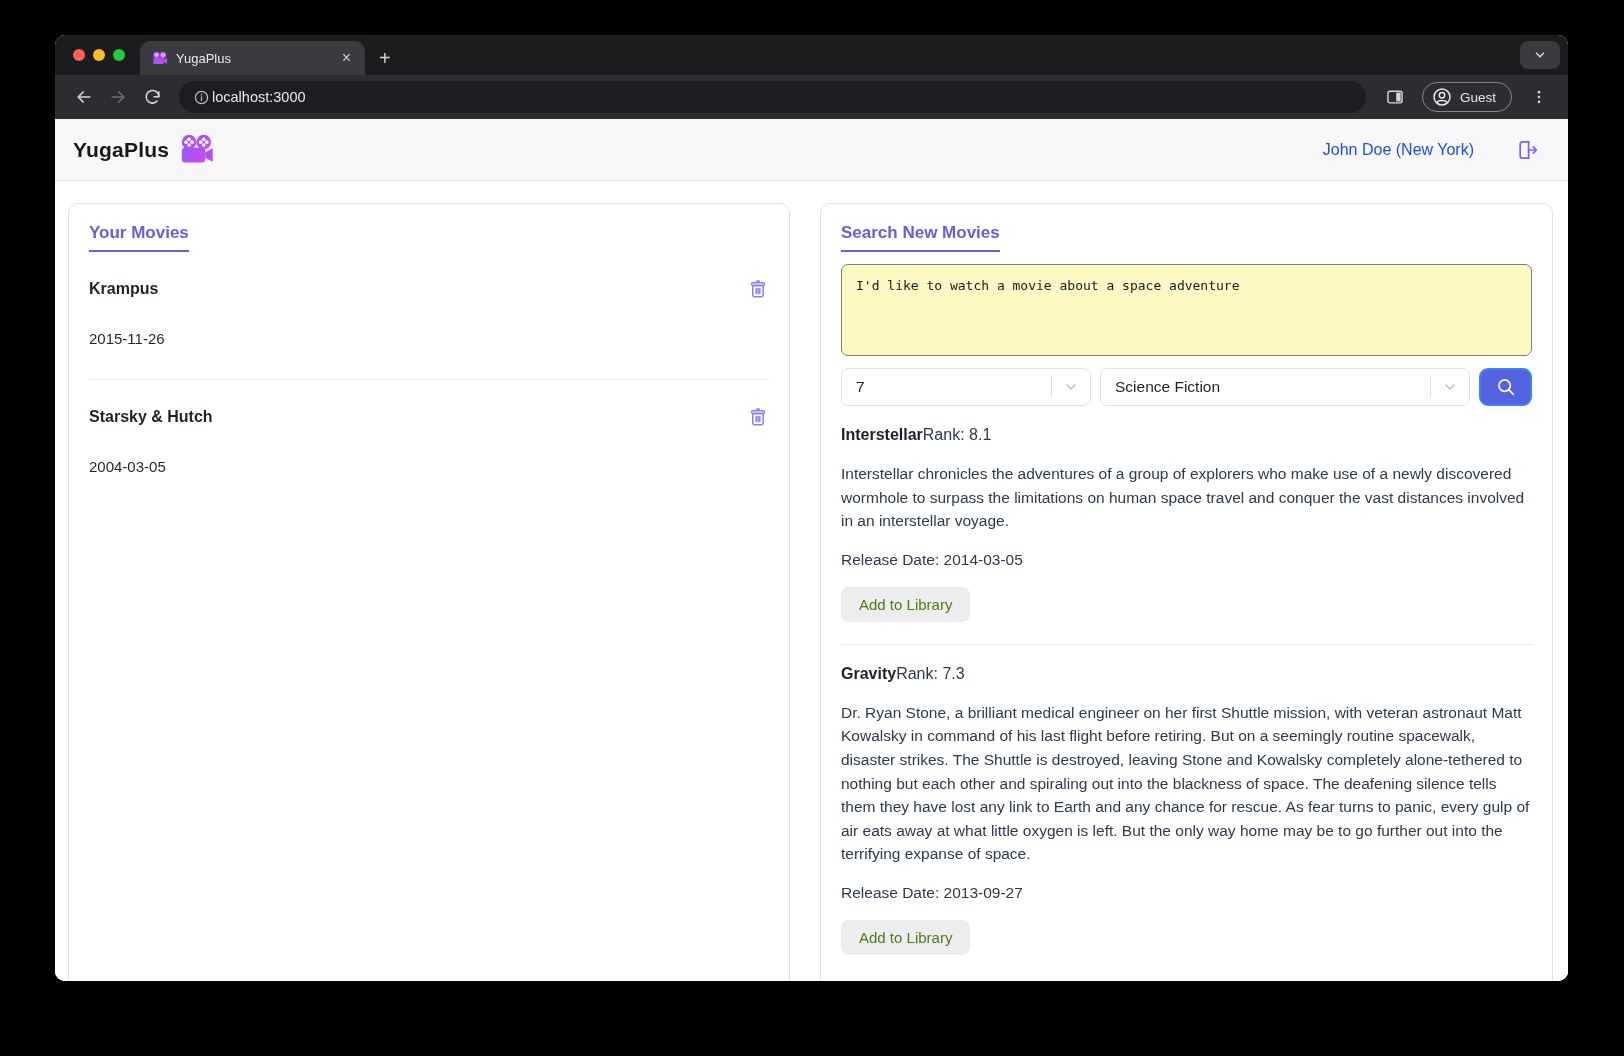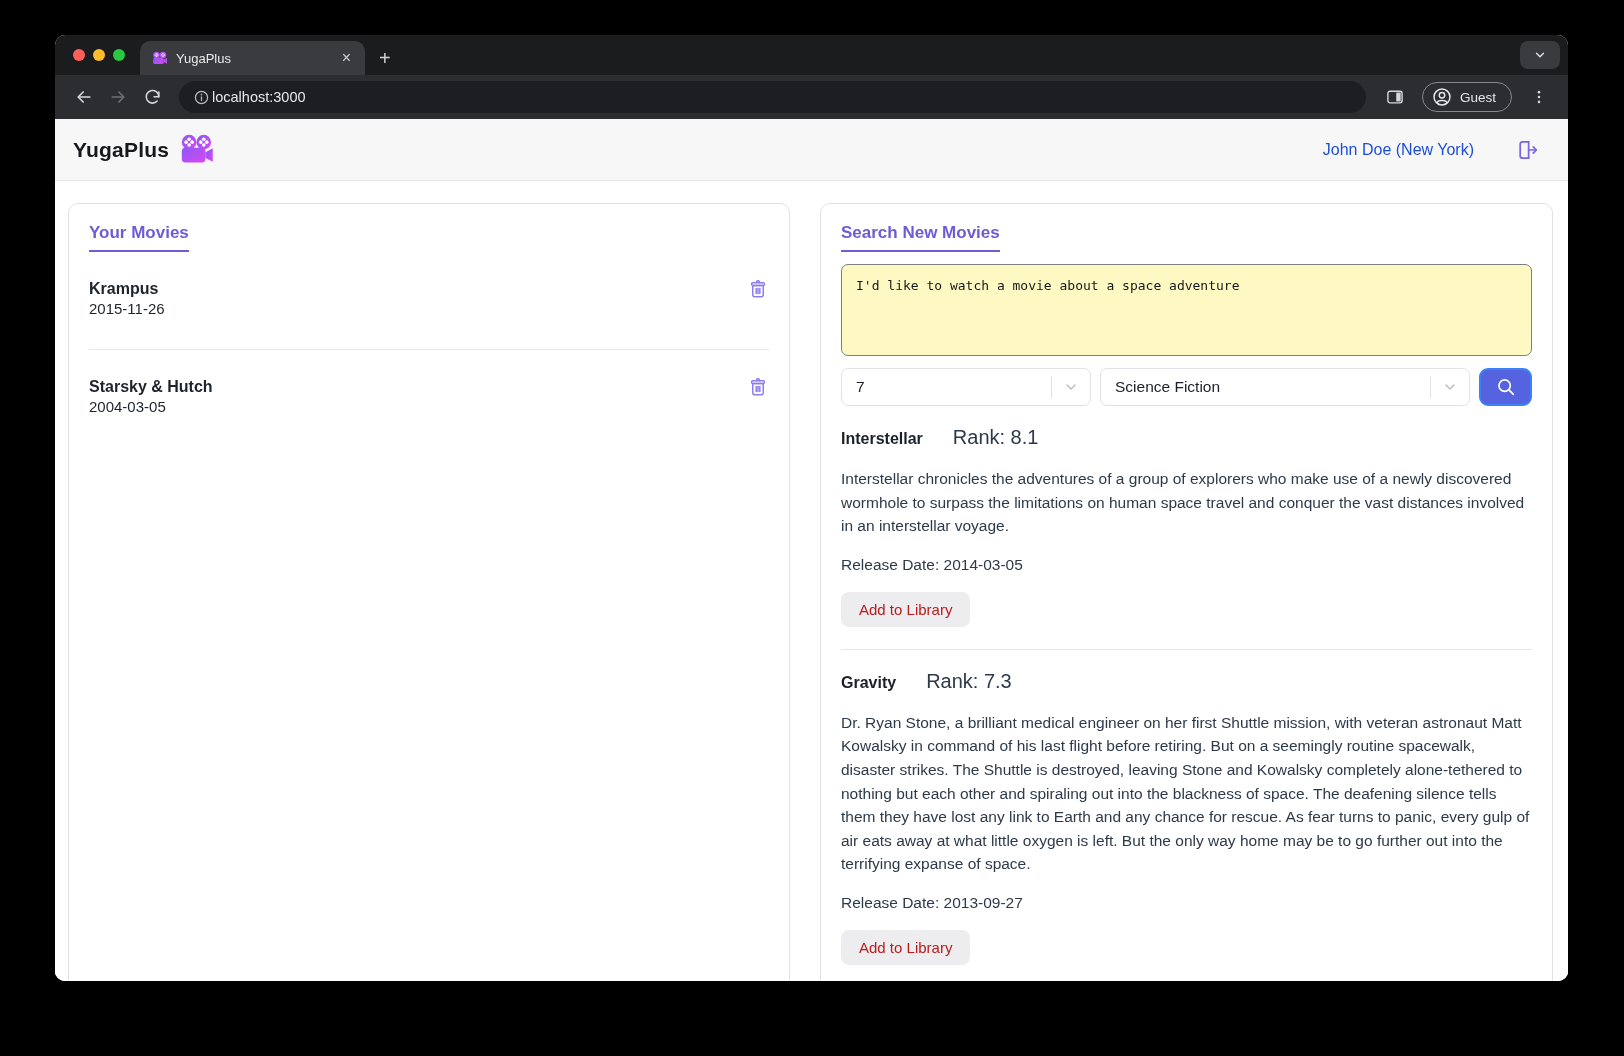--- a/index.html
+++ b/index.html
@@ -61,46 +61,46 @@
   .panel-title {
     display:inline-block; margin:0; color:#6d5cd6; font-size:17px; font-weight:700;
     padding-bottom:7px; border-bottom:2px solid #6d5cd6; line-height:1.25;
   }
   
   .movie-row { padding:26px 0 32px; }
   .movie-row.with-divider { border-bottom:1px solid #e6e6ea; }
   .movie-title-row { display:flex; justify-content:space-between; align-items:center; }
   .movie-title { font-size:16px; font-weight:700; color:#1e242c; }
   .trash-btn { display:flex; align-items:center; justify-content:center; padding:0; border:0; background:transparent; }
-  .movie-date { font-size:15px; color:#1e242c; }
+  .movie-date { margin-top:30px; font-size:15px; color:#1e242c; }
   
   .query-box {
     display:block; margin-top:12px; width:100%; height:92px; border:1.5px solid #7b7f86; border-radius:7px;
     padding:12px 14px; font-family:"DejaVu Sans Mono", monospace; font-size:13px; color:#16181c;
     resize:none; outline:none; background:#fef9c3; line-height:1.4;
   }
   .controls { margin-top:12px; display:flex; gap:9px; }
   .select-box { height:38px; border:1px solid #e2e2e6; border-radius:7px; display:flex; align-items:center; background:#fff; }
   .select-box.num { width:250px; }
   .select-box.genre { flex:1; }
   .select-val { flex:1; padding:0 14px; font-size:15.5px; color:#1b212b; white-space:nowrap; }
   .select-sep { width:1px; height:22px; background:#e0e1e5; }
   .select-chev { width:38px; display:flex; align-items:center; justify-content:center; color:#b7bac0; }
   .search-btn {
     width:53px; height:38px; background:#5663e0; border:2px solid #3b82f6; border-radius:9px;
     display:flex; align-items:center; justify-content:center; padding:0;
   }
   .result-head { display:flex; align-items:baseline; margin-top:20px; }
   .result-title { font-size:16px; font-weight:700; color:#1b212b; }
-  .result-rank { font-size:20px; color:#2d3a4a;margin-left:30px; }
+  .result-rank { font-size:16px; color:#2d3a4a; }
   .result-desc { margin-top:18px; font-size:15.5px; line-height:1.52; color:#2d3a4a; }
   .result-release { margin-top:18px; font-size:15.5px; color:#2d3a4a; }
   .add-btn {
     margin-top:18px; display:inline-block; background:#ededf0; border:0; border-radius:8px;
-    padding:9px 18px; font-size:15px; color:#b91c1c; font-family:inherit;
+    padding:9px 18px; font-size:15px; color:#4d7c0f; font-family:inherit;
   }
   .result-sep { border:none; border-top:1px solid #e6e6ea; margin:22px 0 0; }
 </style>
 </head>
 <body>
 
 <div class="window">
 
   <div class="tabstrip">
     <div class="traffic">

